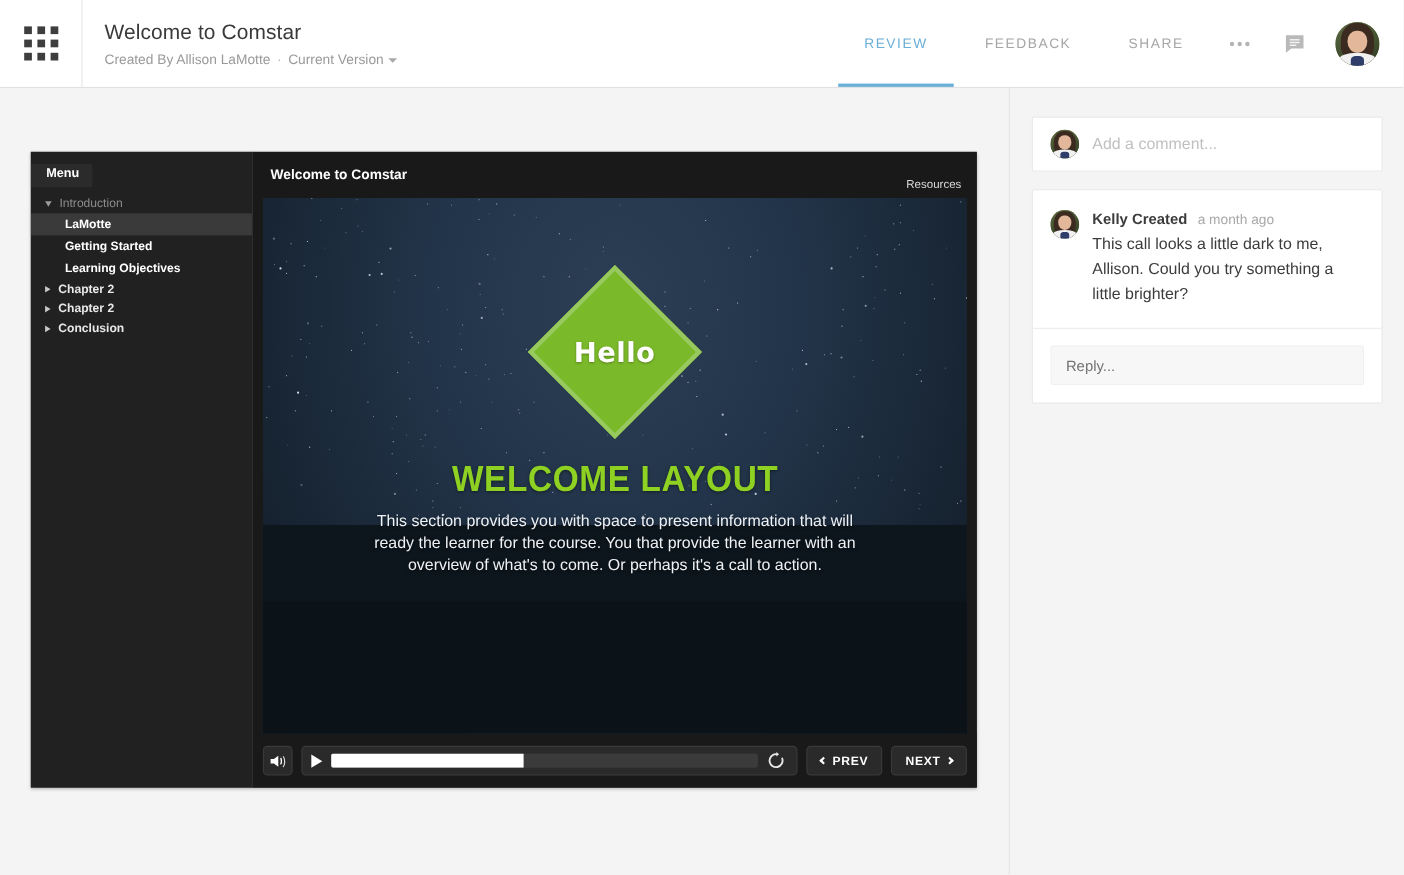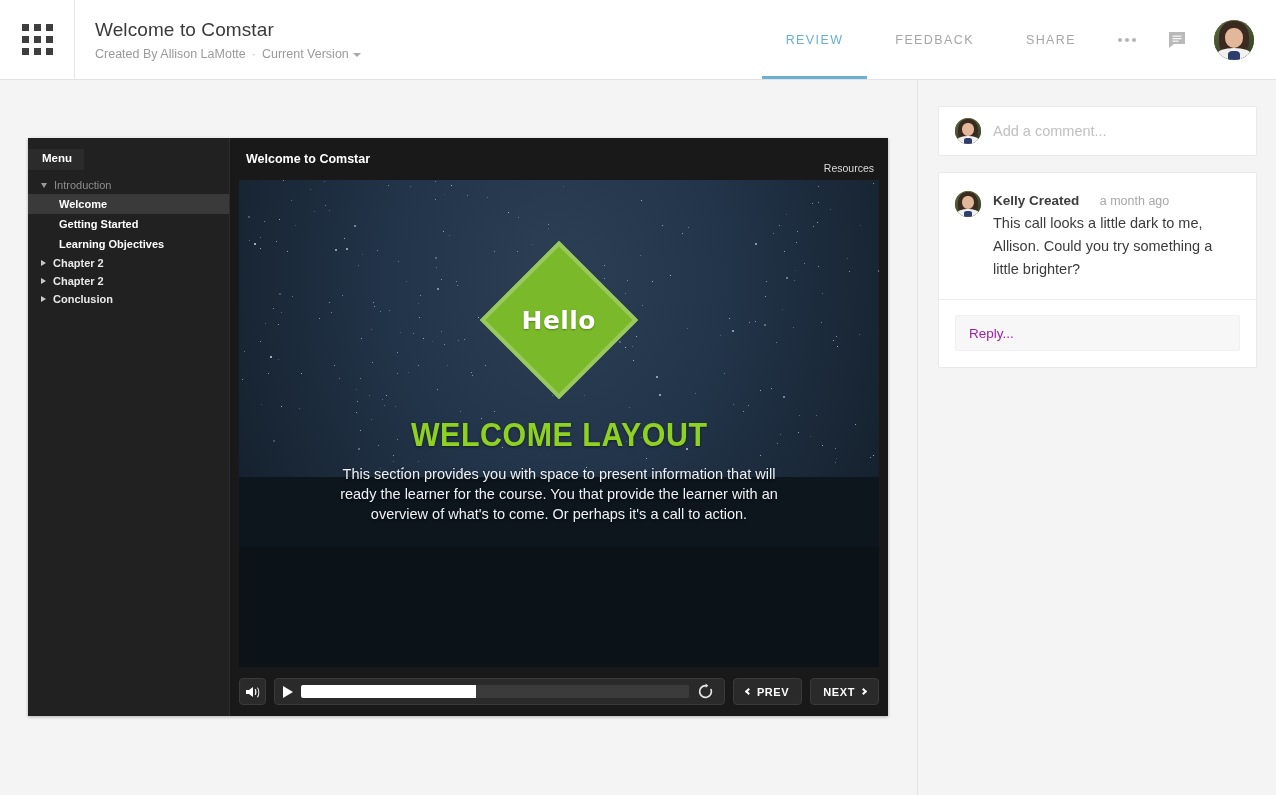--- a/index.html
+++ b/index.html
@@ -406,35 +406,35 @@
     margin-top: 16px;
     background: #ffffff;
     border: 1px solid #e9e9e9;
     border-radius: 2px;
     padding: 18px 16px 0 16px;
   }
   .comment-item { display: flex; gap: 12px; padding-bottom: 18px; }
   .comment-body { flex: 1; padding-top: 1px; }
   .comment-meta { line-height: 16px; margin-bottom: 3px; }
   .comment-author { font-size: 13.5px; font-weight: bold; color: #3c3c3c; }
-  .comment-time { font-size: 12.5px; color: #a8a8a8; margin-left: 16px; }
+  .comment-time { font-size: 12.5px; color: #a8a8a8; margin-left: 5px; }
   .comment-text { font-size: 14.5px; color: #3c3c3c; line-height: 23px; }
   #reply-row {
     border-top: 1px solid #ececec;
     margin: 0 -16px;
     padding: 15px 16px 16px 16px;
   }
   #reply-input {
     background: #f7f7f7;
     border: 1px solid #f0f0f0;
     border-radius: 2px;
     height: 36px;
     display: flex; align-items: center;
     padding: 8px 13px;
-    color: #a21caf;
+    color: #737373;
     font-size: 13.5px;
     cursor: text;
   }
 </style>
 </head>
 <body>
 
 <div id="app-header">
 
   <div id="grid-menu-button">
@@ -502,21 +502,21 @@
 
       <div id="player-sidebar">
         <div id="menu-tab">Menu</div>
         <div id="menu-tree">
 
           <div class="tree-group-header expanded">
             <span class="tri-down"></span>
             <span>Introduction</span>
           </div>
 
-          <div class="tree-item selected">Welcome</div>
+          <div class="tree-item selected">LaMotte</div>
           <div class="tree-item">Getting Started</div>
           <div class="tree-item">Learning Objectives</div>
 
           <div class="tree-group-header collapsed">
             <span class="tri-right"></span>
             <span>Chapter 2</span>
           </div>
           <div class="tree-group-header collapsed">
             <span class="tri-right"></span>
             <span>Chapter 2</span>

